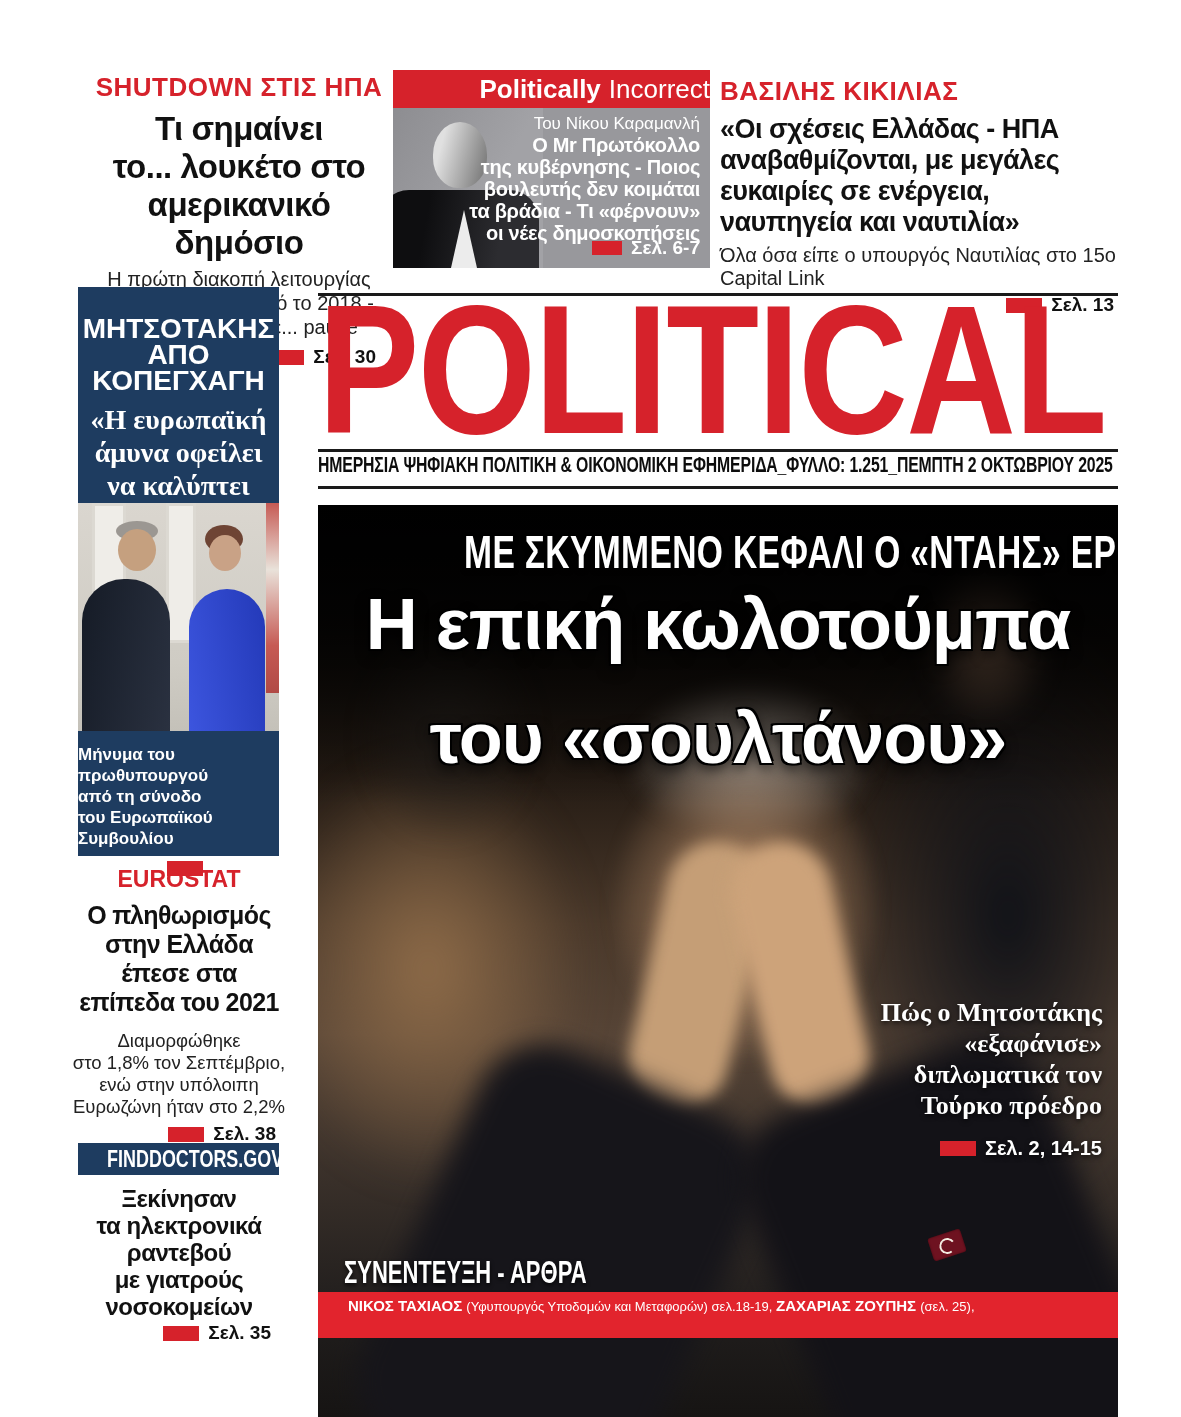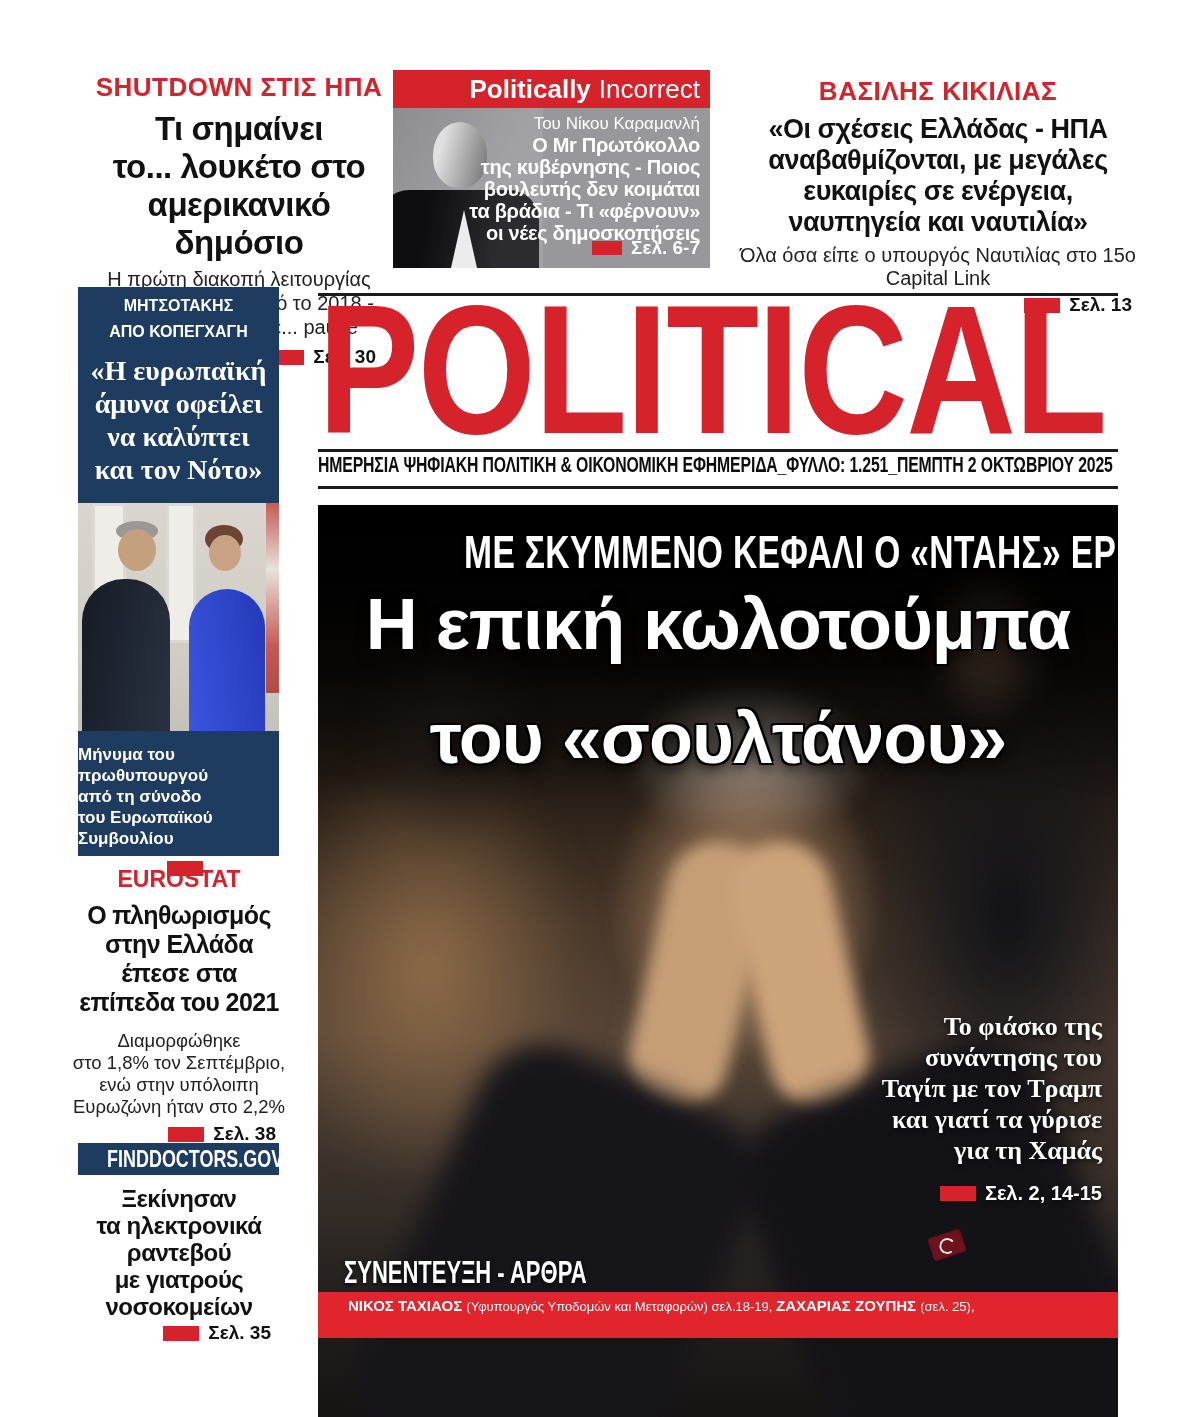--- a/index.html
+++ b/index.html
@@ -24,47 +24,47 @@
   
   .blk-shutdown{left:88px;top:72px;width:302px;text-align:center}
   .kicker-red{color:var(--red);font-weight:bold;font-size:26px;letter-spacing:0.5px}
   .shutdown-head{margin-top:7px;font-weight:bold;font-size:33px;line-height:38px;color:var(--ink);letter-spacing:-0.5px}
   .shutdown-dek{margin-top:5px;font-size:20px;line-height:24px;color:#222}
   .shutdown-badge{margin-top:7px;padding-right:14px}
 
   
   .blk-pi{left:393px;top:70px;width:317px;height:198px;background:var(--grey);overflow:hidden}
   .pi-bar{position:absolute;left:0;top:0;right:0;height:38px;background:var(--red);color:#fff;
-          text-align:right;line-height:38px;padding-right:10px;font-size:26px}
+          text-align:right;line-height:38px;padding-right:0;font-size:26px}
   .pi-bar .strong{font-weight:bold}
   .pi-bar .light{font-weight:normal;margin-left:8px}
   .pi-byline{position:absolute;right:10px;top:44px;color:#fff;font-size:17px}
   .pi-text{position:absolute;right:10px;top:64px;text-align:right;color:#fff;font-weight:bold;
            font-size:20px;line-height:22px;letter-spacing:-0.3px}
   .pi-badge{position:absolute;right:10px;bottom:9px}
   .pi-badge .badge-mark{width:30px;height:14px}
   
   .pib{position:absolute;left:0;top:38px;width:150px;bottom:0;filter:blur(0.6px)}
   .pib-bg{position:absolute;inset:0;background:linear-gradient(120deg,#8d8d91 0%,#a2a2a6 60%)}
   .pib-head{position:absolute;left:40px;top:14px;width:54px;height:66px;border-radius:50% 50% 46% 46%;
             background:linear-gradient(105deg,#e0e0e0 20%,#9a9a9a 70%,#6f6f6f)}
   .pib-body{position:absolute;left:-14px;bottom:0;width:160px;height:78px;border-radius:30px 30px 0 0;
             background:linear-gradient(100deg,#0e0e10 30%,#2c2c30 75%)}
   .pib-shirt{position:absolute;left:58px;bottom:0;width:26px;height:58px;background:#ececec;
              clip-path:polygon(50% 0,100% 100%,0 100%)}
 
   
-  .blk-kikilias{left:738px;top:76px;width:400px;text-align:center}
+  .blk-kikilias{left:720px;top:76px;width:400px;text-align:left}
   .kik-head{margin-top:7px;font-weight:bold;font-size:27px;line-height:31px;color:var(--ink);letter-spacing:-0.5px}
   .kik-dek{margin-top:6px;font-size:20px;line-height:23px;color:#222}
   .kik-badge{margin-top:4px;padding-right:6px}
 
   
   .sb-quote-box{left:78px;top:287px;width:201px;height:216px;background:var(--navy);color:#fff;text-align:center}
-  .sb-kicker{padding-top:6px;font-weight:bold;font-size:16px;line-height:26px}
+  .sb-kicker{padding-top:29px;font-weight:bold;font-size:28px;line-height:26px}
   .sb-quote{margin-top:9px;font-family:"Liberation Serif",serif;font-weight:bold;font-size:28px;line-height:33px}
   .sb-photo{left:78px;top:503px;width:201px;height:228px;overflow:hidden;background:linear-gradient(180deg,#dad6cf 0%,#cfccc4 70%,#c4c1b9 100%)}
   .sbp{position:absolute;inset:0;filter:blur(0.5px)}
   .sbp-window1{position:absolute;left:14px;top:0;width:34px;height:150px;background:#efede8;box-shadow:inset 0 0 0 3px #dcd9d2}
   .sbp-window2{position:absolute;left:88px;top:0;width:30px;height:140px;background:#efede8;box-shadow:inset 0 0 0 3px #dcd9d2}
   .sbp-flag{position:absolute;right:0;top:0;width:13px;height:190px;background:linear-gradient(180deg,#c65a54 0%,#e9e2da 35%,#c65a54 75%,#b14a46 100%)}
   .sbp-man{position:absolute;left:4px;bottom:0;width:88px;height:152px;border-radius:42px 42px 0 0;background:linear-gradient(100deg,#151b26,#2a3140)}
   .sbp-man-hair{position:absolute;left:38px;top:18px;width:42px;height:20px;border-radius:50%;background:#9b9792}
   .sbp-man-head{position:absolute;left:40px;top:26px;width:38px;height:42px;border-radius:50%;background:#c5a07f}
   .sbp-woman{position:absolute;right:14px;bottom:0;width:76px;height:142px;border-radius:38px 38px 0 0;background:linear-gradient(260deg,#2339b8,#3c55de)}
@@ -278,25 +278,24 @@
     <div class="mp-shape mp-topshade"></div>
     <div class="mp-shape mp-flagpin"></div>
 
     <div class="abs mp-kicker">
       <span>ΜΕ ΣΚΥΜΜΕΝΟ ΚΕΦΑΛΙ Ο «ΝΤΑΗΣ» ΕΡΝΤΟΓΑΝ</span>
     </div>
     <div class="abs mp-h mp-h1">Η επική κωλοτούμπα</div>
     <div class="abs mp-h mp-h2">του «σουλτάνου»</div>
 
     <div class="abs mp-side">
-      <div class="para2 preline">Το φιάσκο της
-συνάντησης του
-Ταγίπ με τον Τραμπ
-και γιατί τα γύρισε
-για τη Χαμάς</div>
+      <div class="para1 preline">Πώς ο Μητσοτάκης
+«εξαφάνισε»
+διπλωματικά τον
+Τούρκο πρόεδρο</div>
       <div class="badge-row">
         <span class="badge-mark"></span>
         <span class="badge-text light">Σελ. 2, 14-15</span>
       </div>
     </div>
 
     <div class="abs mp-footer-kicker">
       <span>ΣΥΝΕΝΤΕΥΞΗ - ΑΡΘΡΑ</span>
     </div>
 

